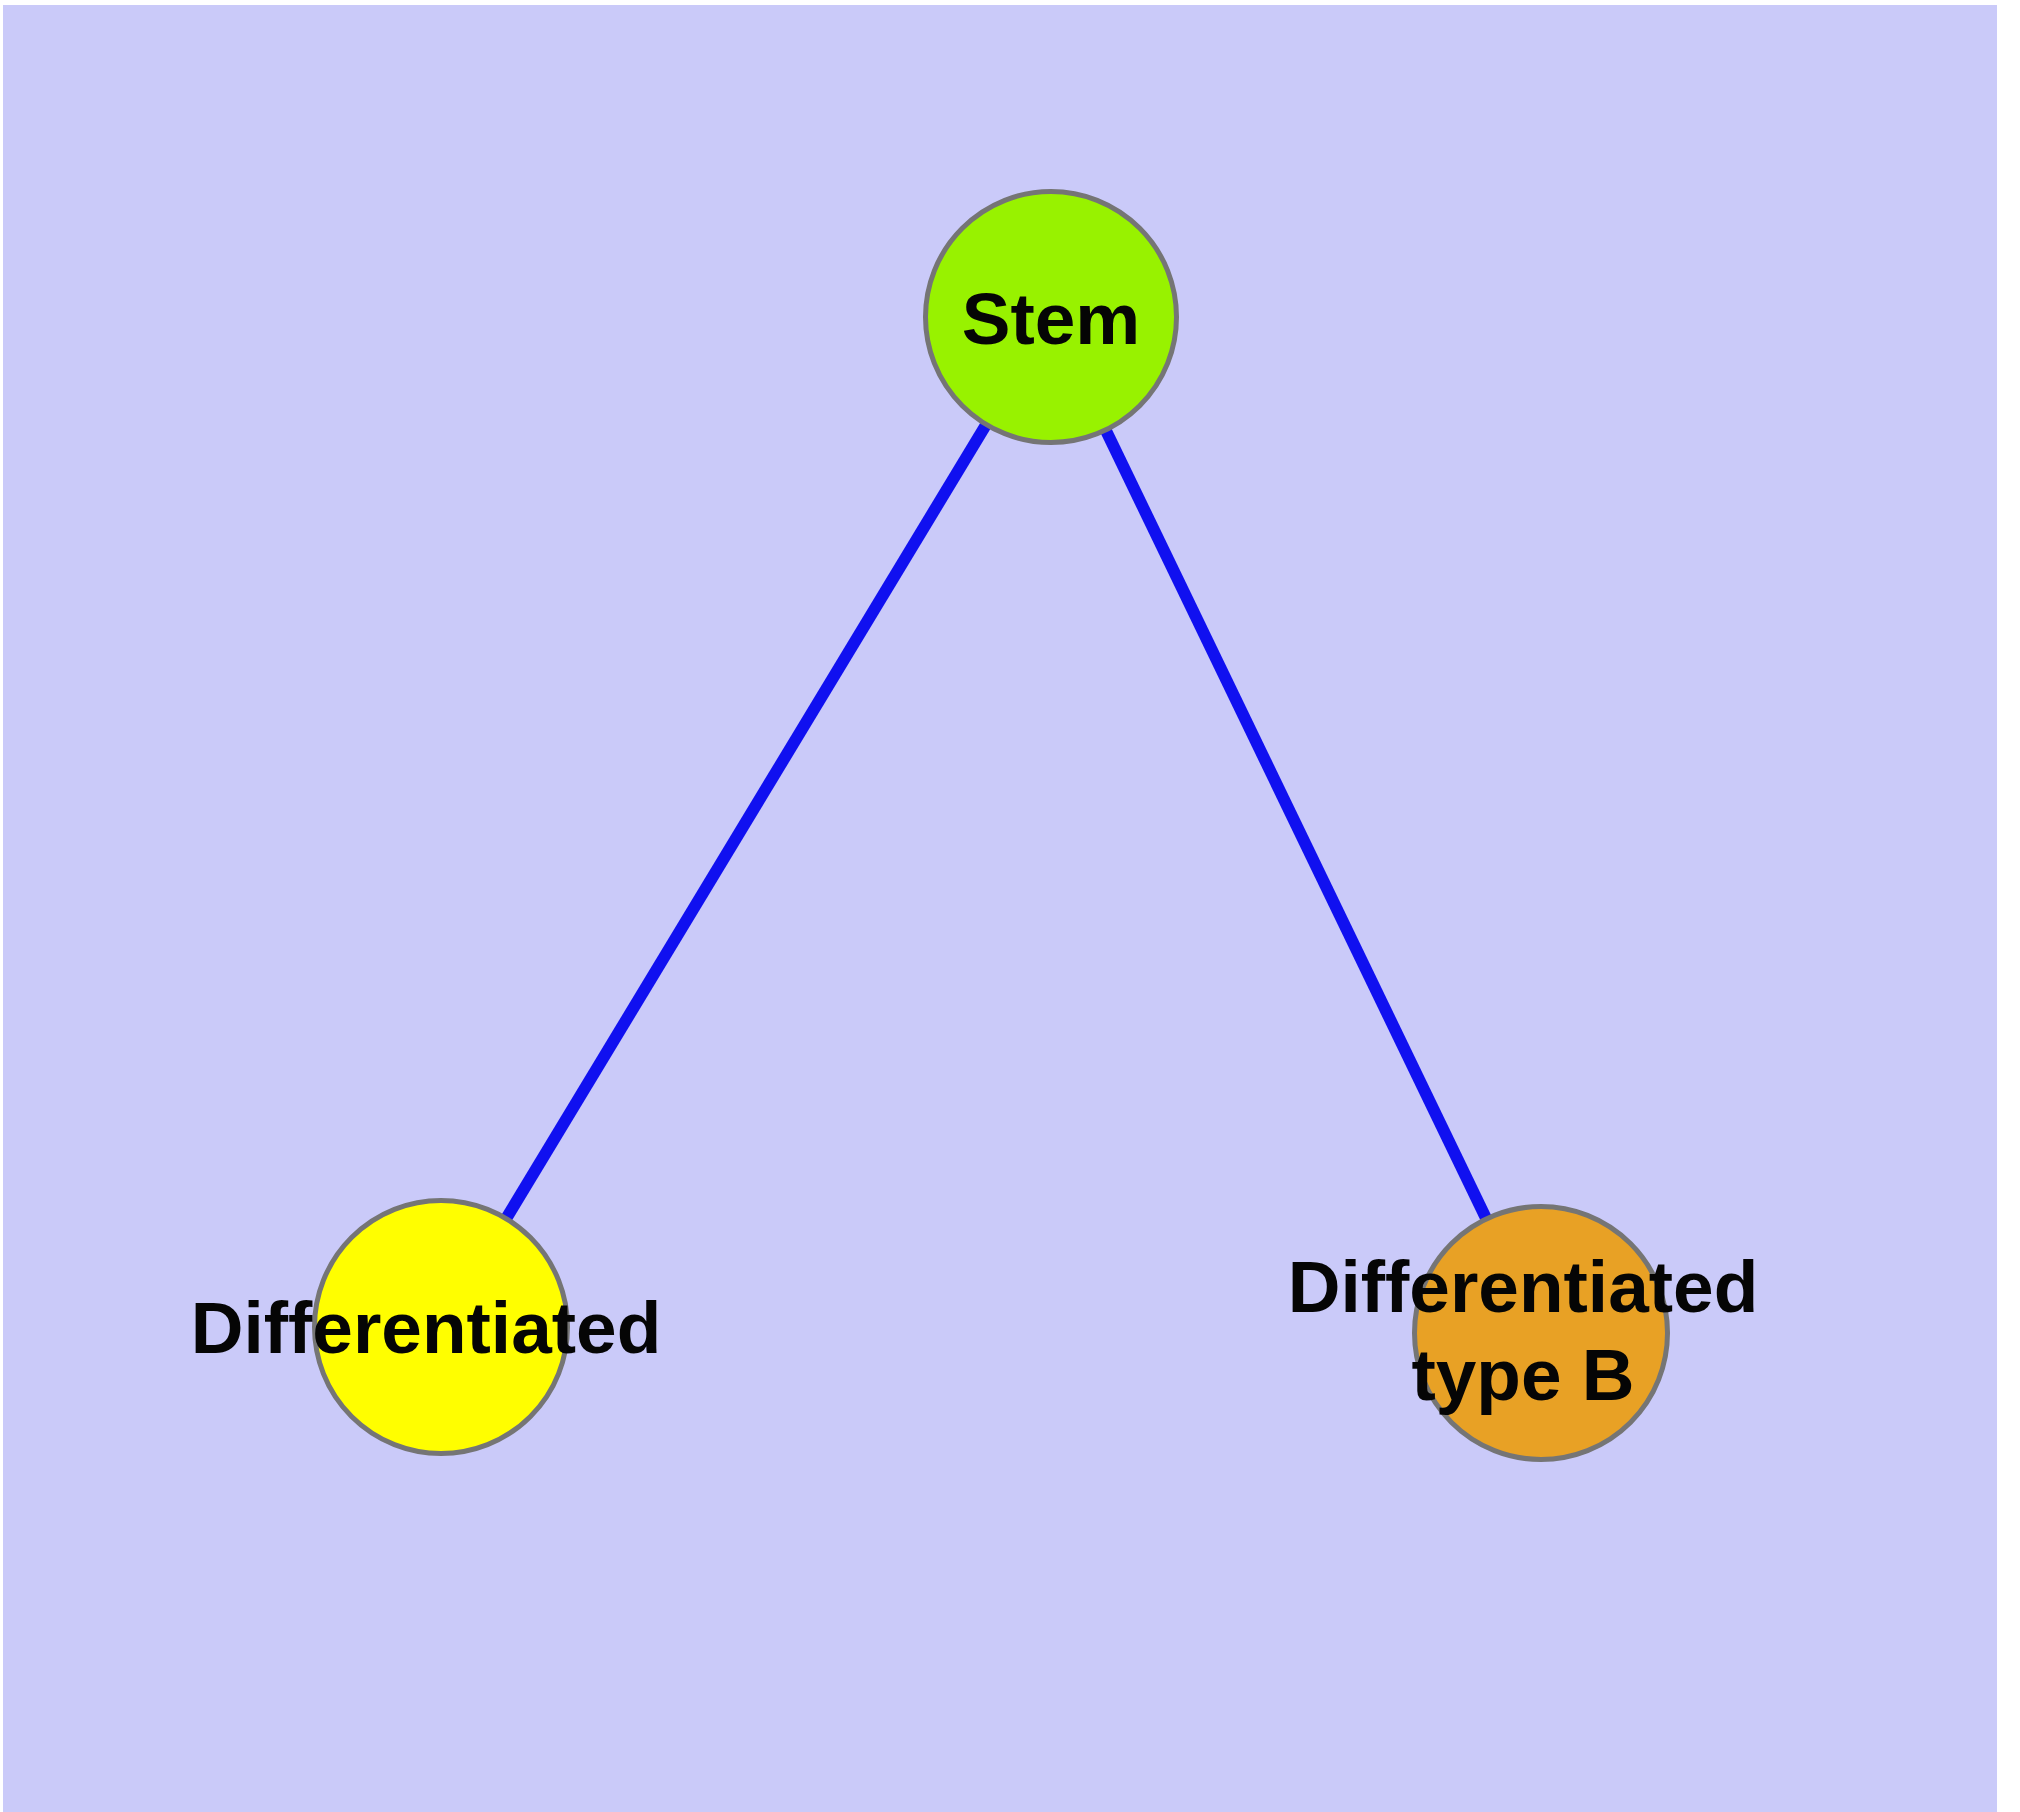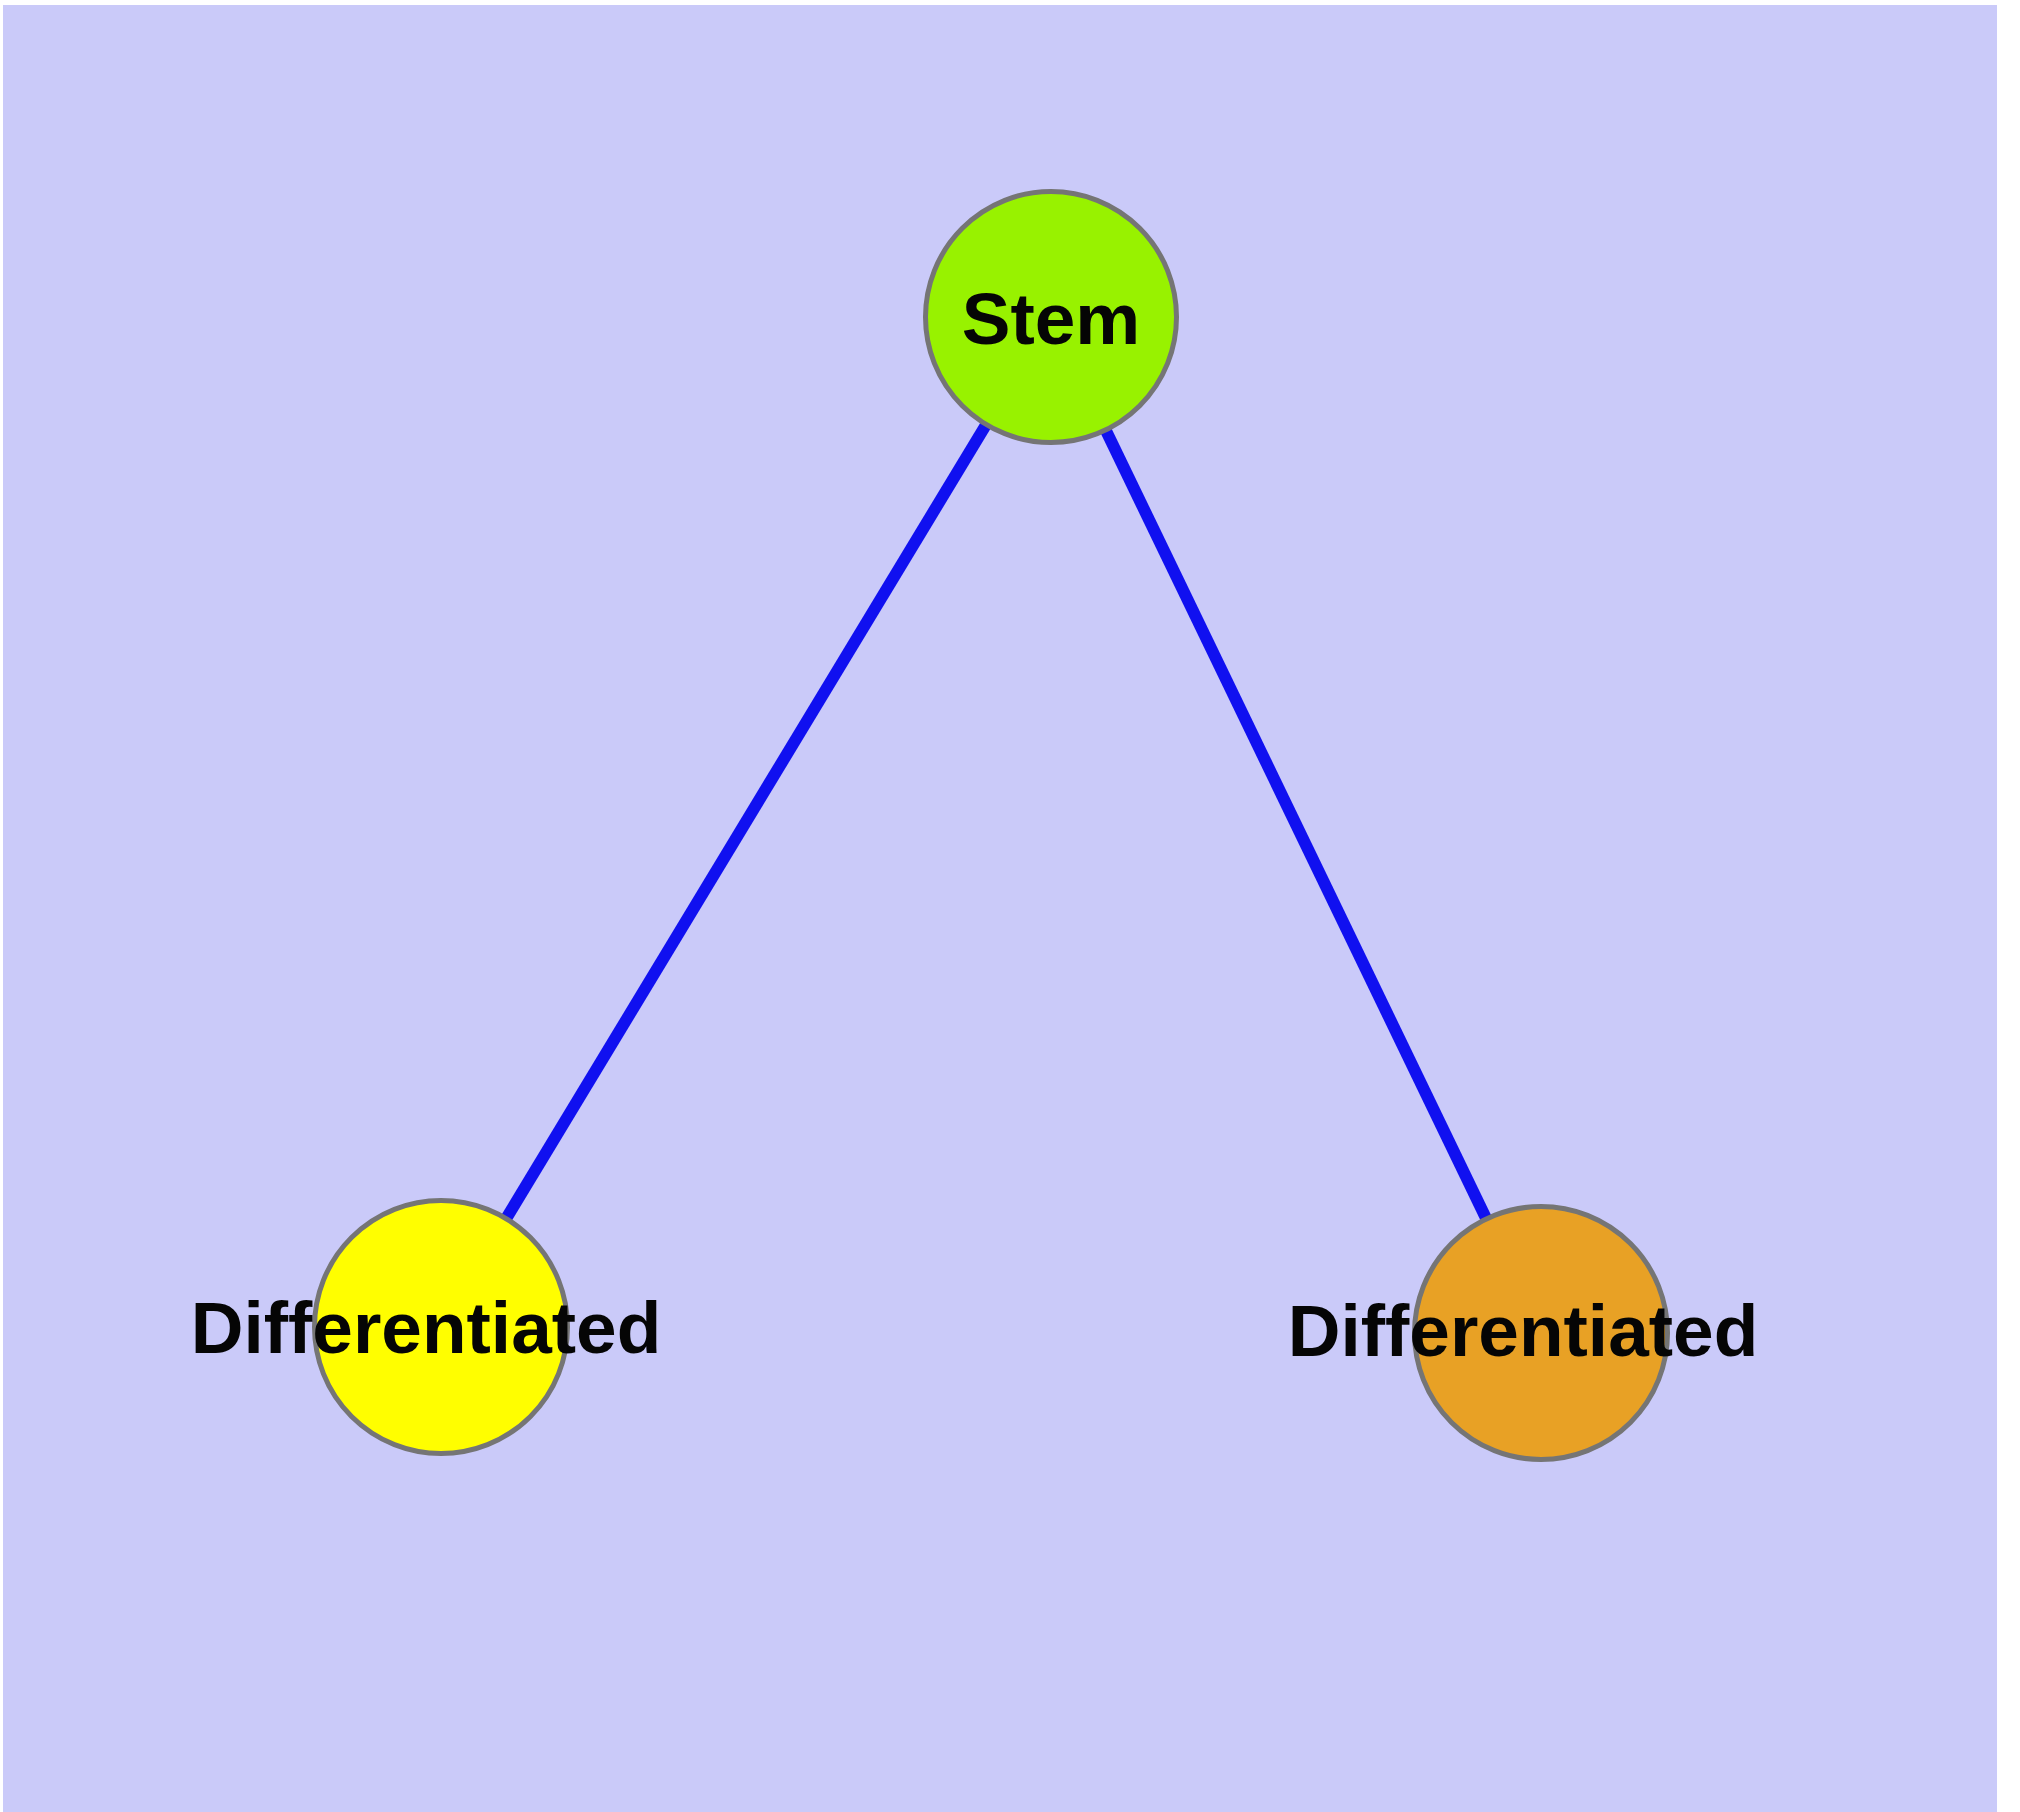--- a/index.html
+++ b/index.html
@@ -89,15 +89,16 @@
   <div class="node-label" id="label-stem">
     <span class="label-line">Stem</span>
   </div>
 
   <div class="node-label" id="label-type-a">
     <span class="label-line">Differentiated</span>
   </div>
 
   <div class="node-label" id="label-type-b">
     <span class="label-line">Differentiated</span>
+    <span class="label-line">type B</span>
   </div>
 </div>
 
 
 </body></html>

